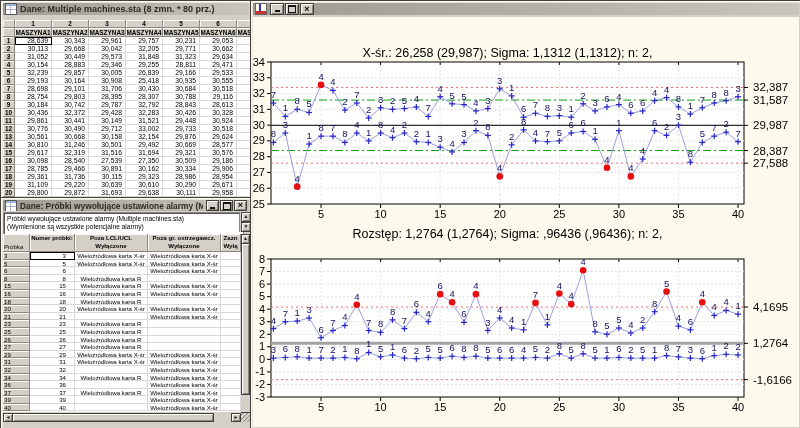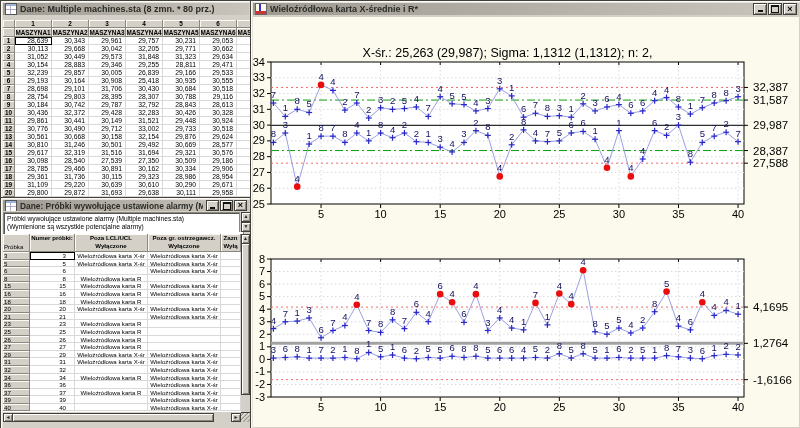--- a/index.html
+++ b/index.html
@@ -483,35 +483,35 @@
     <span class="sbtn" style="left:0;top:0;width:8px;height:7px;">◄</span>
     <span class="sbtn" style="right:0;top:0;width:8px;height:7px;">►</span>
     <span class="sbtn" style="left:9px;top:0;width:200px;height:7px;"></span>
   </div>
   <div class="grip" style="left:240px;top:215px;width:9px;height:9px;"></div>
 </div>
 
 <div class="window" id="win-chart" style="left:250px;top:0;width:550px;height:428px;overflow:hidden;">
   <div class="titlebar" style="height:12px;">
     <span class="icon-graph"></span>
-    <span class="titletext">Wieloźródłowa karta X-średnie i R*</span>
     <span class="winbtns">
       <span class="wbtn">
           <span class="glyph-min"></span>
         </span>
       <span class="wbtn">
           <span class="glyph-max"></span>
         </span>
       <span class="wbtn">
           <span class="glyph-x">×</span>
         </span>
     </span>
   </div>
   <div class="chartbg" style="left:2px;top:16px;right:2px;bottom:2px;overflow:hidden;">
-    <div class="ctitle" style="left:0;top:29px;width:509px;font-size:12.5px;">X-śr.: 25,263 (29,987); Sigma: 1,1312 (1,1312); n: 2,</div>
+    <div class="ctitle" style="left:0;top:29px;width:509px;font-size:12.5px;">X-śr.: 26,258 (29,987); Sigma: 1,1312 (1,1312); n: 2,</div>
+    <div class="ctitle" style="left:0;top:210px;width:509px;font-size:12.5px;">Rozstęp: 1,2764 (1,2764); Sigma: ,96436 (,96436); n: 2,</div>
     <svg id="charts-svg" width="546" height="410" style="position:absolute;left:0;top:0;">
         <rect x="18" y="45" width="473" height="142" fill="#ffffff" stroke="#000" stroke-width="1"></rect>
         <line x1="18" x2="491" y1="171.22222222222223" y2="171.22222222222223" stroke="#dadada" stroke-width="1" stroke-dasharray="1.5 2.5"></line>
         <line x1="18" x2="491" y1="155.44444444444446" y2="155.44444444444446" stroke="#dadada" stroke-width="1" stroke-dasharray="1.5 2.5"></line>
         <line x1="18" x2="491" y1="139.66666666666666" y2="139.66666666666666" stroke="#dadada" stroke-width="1" stroke-dasharray="1.5 2.5"></line>
         <line x1="18" x2="491" y1="123.88888888888889" y2="123.88888888888889" stroke="#dadada" stroke-width="1" stroke-dasharray="1.5 2.5"></line>
         <line x1="18" x2="491" y1="108.11111111111111" y2="108.11111111111111" stroke="#dadada" stroke-width="1" stroke-dasharray="1.5 2.5"></line>
         <line x1="18" x2="491" y1="92.33333333333333" y2="92.33333333333333" stroke="#dadada" stroke-width="1" stroke-dasharray="1.5 2.5"></line>
         <line x1="18" x2="491" y1="76.55555555555556" y2="76.55555555555556" stroke="#dadada" stroke-width="1" stroke-dasharray="1.5 2.5"></line>
         <line x1="18" x2="491" y1="60.77777777777778" y2="60.77777777777778" stroke="#dadada" stroke-width="1" stroke-dasharray="1.5 2.5"></line>

